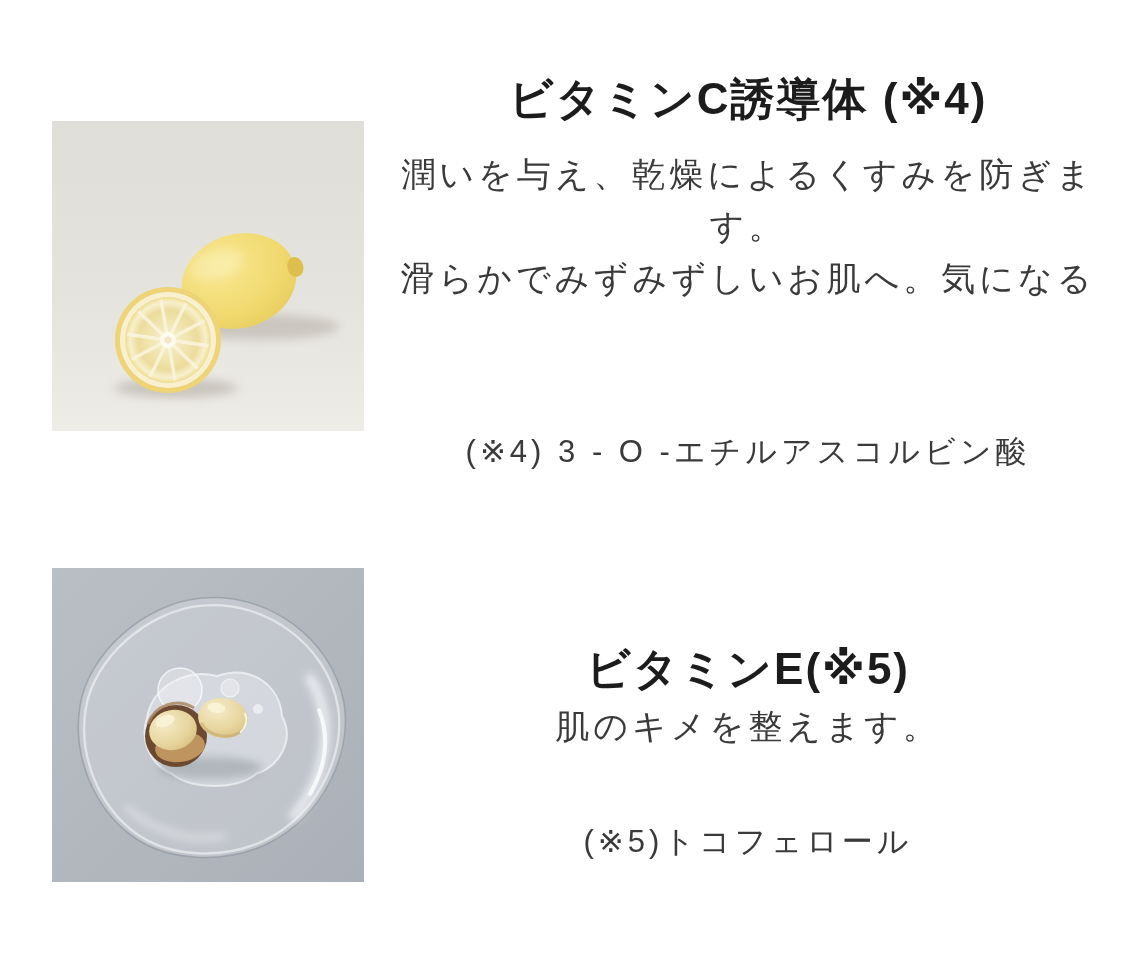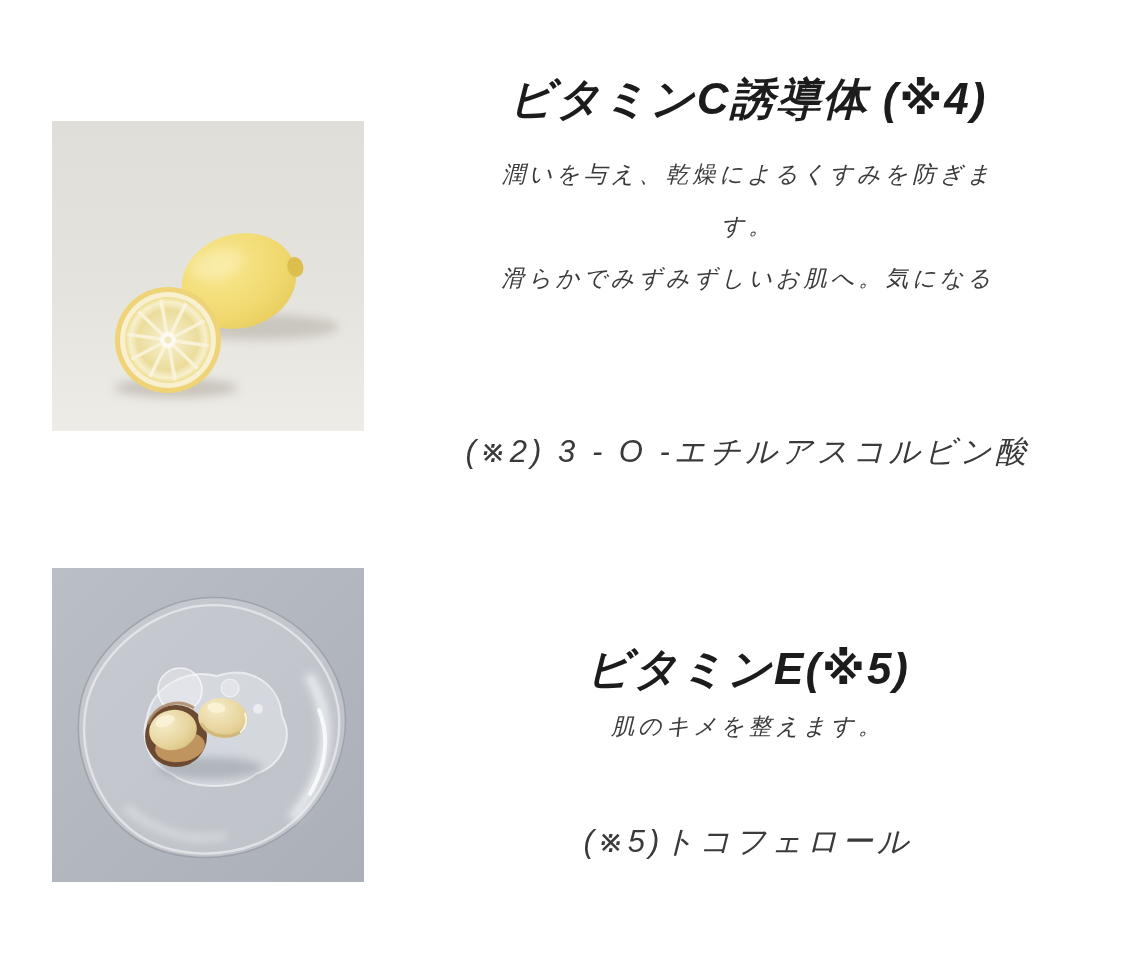--- a/index.html
+++ b/index.html
@@ -11,21 +11,20 @@
   * { margin: 0; padding: 0; box-sizing: border-box; }
   html, body { background: var(--page-bg); }
   .page {
     position: relative;
     width: 1106px;
     height: 960px;
     background: var(--page-bg);
     overflow: hidden;
     font-family: "Liberation Sans", "DejaVu Sans", sans-serif;
     color: var(--body-color);
-    font-style: italic;
   }
   .photo {
     position: absolute;
     left: 52px;
     overflow: hidden;
   }
   .photo svg { display: block; }
   .photo-lemon { top: 121px; width: 312px; height: 310px; }
   .photo-plate { top: 568px; width: 312px; height: 314px; }
 
@@ -39,21 +38,21 @@
     font-size: 44px;
     line-height: 46px;
     font-weight: 700;
     letter-spacing: 2px;
     color: var(--title-color);
     white-space: nowrap;
   }
   .title-1 { top: 76px; }
   .title-2 { top: 626px; margin-top: 20px; }
 
-  .body-text { font-size: 23px; font-weight: 400; color: var(--body-color); }
+  .body-text { font-size: 34px; font-weight: 400; color: var(--body-color); }
   .body-text .line {
     line-height: 52px;
     letter-spacing: 4px;
     white-space: nowrap;
   }
   .para-1 { top: 148px; }
   .body-2 { top: 700px; }
 
   .note-text {
     font-size: 31px;
@@ -132,21 +131,21 @@
     </figure>
 
     <h2 class="text-col section-title title-1">ビタミンC誘導体 (※4)</h2>
 
     <div class="text-col body-text para-1">
       <div class="line">潤いを与え、乾燥によるくすみを防ぎま</div>
       <div class="line">す。</div>
       <div class="line">滑らかでみずみずしいお肌へ。気になる</div>
     </div>
 
-    <div class="text-col note-text note-1">(※2) 3 - O -エチルアスコルビン酸</div>
+    <div class="text-col note-text note-1">(※4) 3 - O -エチルアスコルビン酸</div>
   </section>
 
   <section>
     <figure class="photo photo-plate">
       <svg width="312" height="314" viewBox="0 0 312 314">
         <defs>
           <linearGradient id="bg2" x1="0" y1="0" x2="1" y2="1">
             <stop offset="0" stop-color="#babec5"></stop>
             <stop offset="1" stop-color="#abafb7"></stop>
           </linearGradient>

